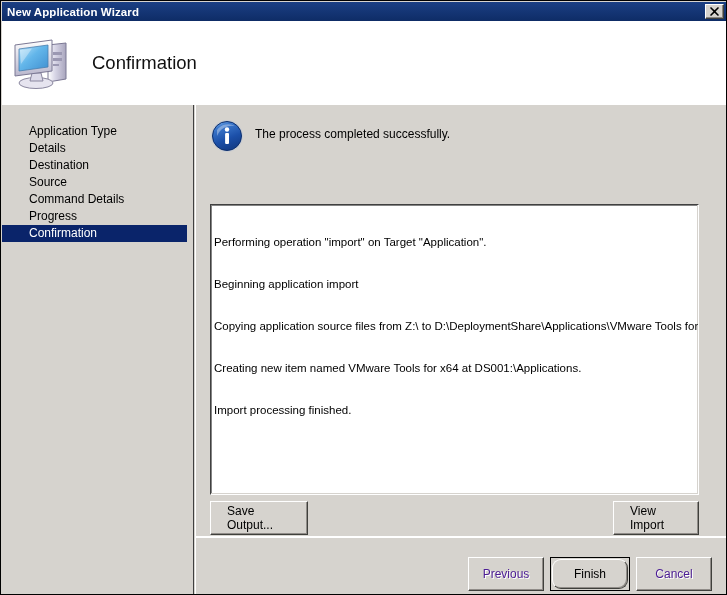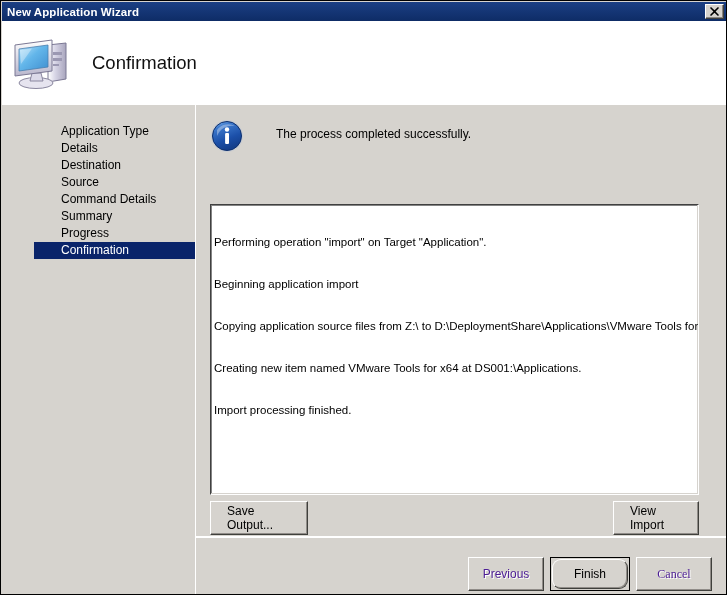--- a/index.html
+++ b/index.html
@@ -91,21 +91,20 @@
   
   .sidebar {
     position: absolute;
     left: 1px;
     top: 104px;
     width: 192px;
     height: 490px;
     background: #d6d3ce;
     box-sizing: border-box;
     border-right: 1px solid #404040;
-    margin-left: 32px;
   }
   .steps {
     margin: 0;
     padding: 18px 0 0 0;
     list-style: none;
   }
   .step {
     font-size: 12px;
     color: #000000;
     padding: 1px 0 1px 27px;
@@ -140,21 +139,21 @@
   }
   .info-icon {
     width: 34px;
     height: 34px;
     flex: 0 0 auto;
     position: relative;
   }
   .info-text {
     font-size: 12px;
     color: #000000;
-    margin-left: 32px;
+    margin-left: 11px;
     margin-top: 8px;
     white-space: nowrap;
   }
   .output-box {
     position: absolute;
     left: 14px;
     top: 99px;
     width: 489px;
     height: 291px;
     background: #ffffff;
@@ -256,21 +255,21 @@
     background: #ffffff;
   }
   .nav-btn {
     position: absolute;
     top: 19px;
     width: 76px;
     height: 23px;
   }
   .nav-previous { left: 272px; }
   .nav-finish   { left: 354px; width: 80px; }
-  .nav-cancel   { left: 440px; font-family: Liberation Serif, serif; }
+  .nav-cancel   { left: 440px; }
 </style>
 </head>
 <body>
 
 <div class="window">
 
   <div class="titlebar">
     <span class="titlebar-text">New Application Wizard</span>
     <span class="titlebar-spacer"></span>
     <div class="close-btn">
@@ -316,21 +315,20 @@
     <div class="header-title">Confirmation</div>
   </div>
 
   <div class="sidebar">
     <ul class="steps">
       <li class="step">Application Type</li>
       <li class="step">Details</li>
       <li class="step">Destination</li>
       <li class="step">Source</li>
       <li class="step">Command Details</li>
-      <li class="step">Summary</li>
       <li class="step">Progress</li>
       <li class="step active">Confirmation</li>
     </ul>
   </div>
 
   <div class="main">
 
     <div class="info-row">
       <div class="info-icon">
         <svg width="34" height="34" viewBox="0 0 34 34">

